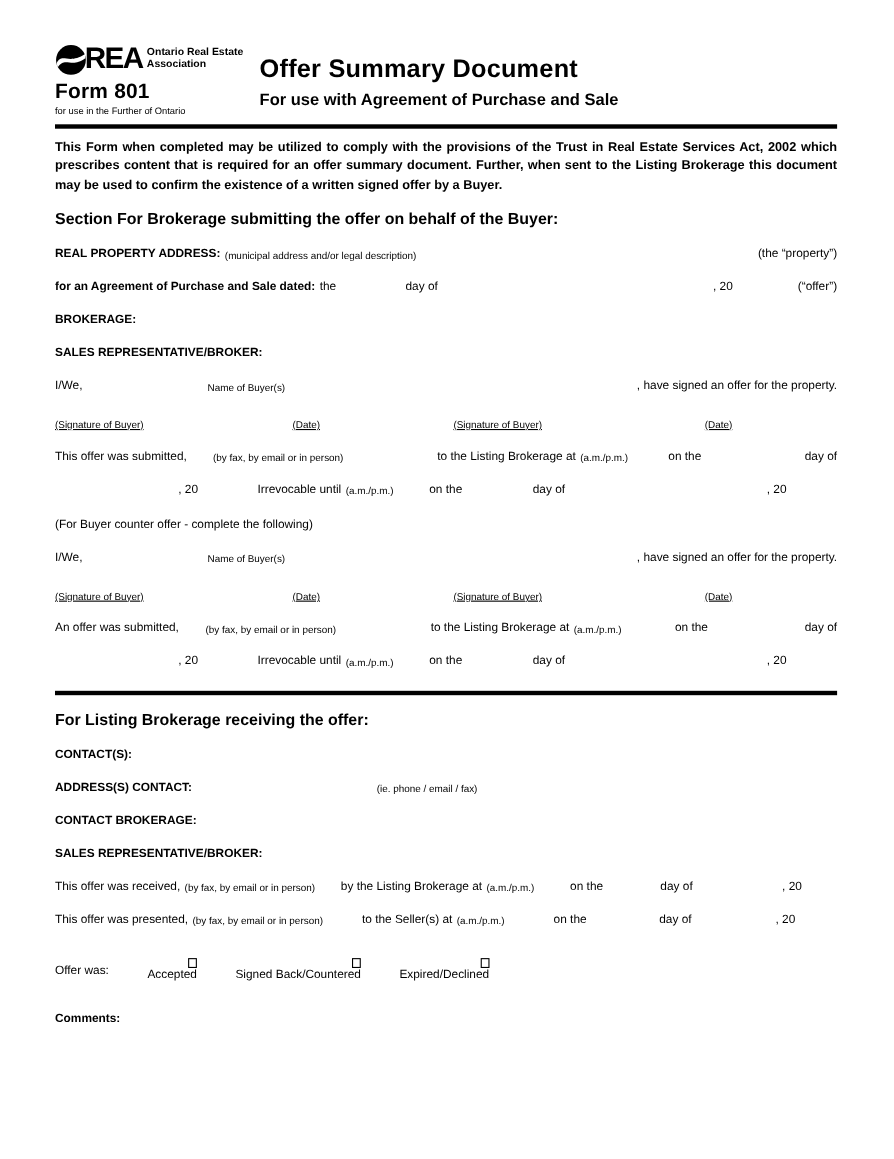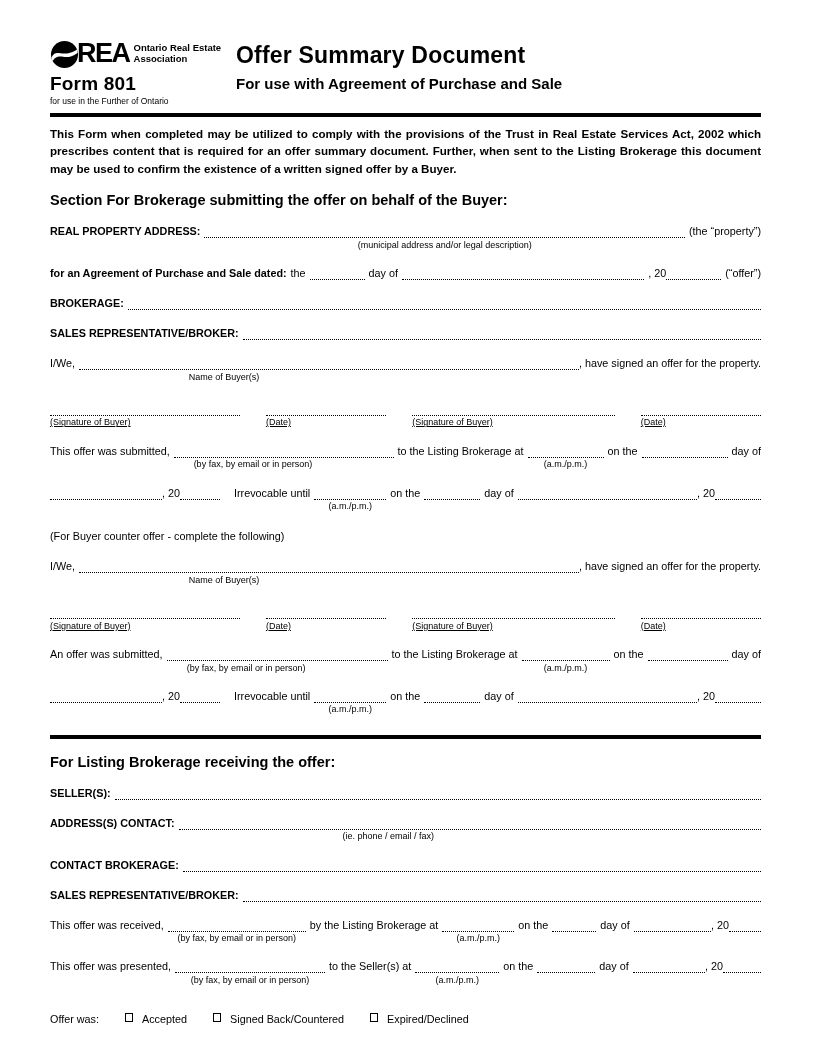--- a/index.html
+++ b/index.html
@@ -6,55 +6,55 @@
   html,body { background:#fff; }
   .page {
     width:813px; height:1054px;
     padding:40px 52px 22px 50px;
     font-family:"Liberation Sans", sans-serif;
     color:#000; background:#fff;
     display:flex; flex-direction:column;
     overflow:hidden;
   }
   
-  .hdr { display:flex; align-items:flex-start; }
+  .hdr { display:flex; align-items:center; }
   .hdr-left { width:186px; flex:0 0 186px; }
   .logo-row { display:flex; align-items:flex-start; }
   .o-mark { width:29px; height:29px; }
   .orea-word { font-size:27px; font-weight:bold; letter-spacing:-1.5px; line-height:27px; margin-left:-2px; }
   .assoc { font-size:9.5px; font-weight:bold; line-height:1.15; margin-left:4px; margin-top:3px; }
   .form-no { font-size:19px; font-weight:bold; margin-top:4px; letter-spacing:0.2px; }
   .form-note { font-size:8.5px; margin-top:1px; }
   .hdr-right { padding-top:2px; }
   .title { font-size:23px; font-weight:bold; letter-spacing:0.2px; }
   .subtitle { font-size:15px; font-weight:bold; margin-top:6px; }
   .rule { height:4px; background:#000; margin-top:7px; flex:0 0 auto; }
   
   .intro { font-weight:bold; font-size:11.6px; line-height:1.5; text-align:justify; margin-top:8px; }
   .sec-h { font-weight:bold; font-size:14.5px; margin-top:15px; }
   
   .row { display:flex; align-items:flex-start; margin-top:17px; white-space:nowrap;
          font-size:10.8px; line-height:13px; }
   .row > * + * { margin-left:4px; }
   .row > .tight { margin-left:0; }
   .lbl { font-weight:bold; }
-  .fld { display:flex; flex-direction:column; min-width:16px; }
+  .fld { display:flex; min-width:16px; }
   .dots { height:13px; border-bottom:1.7px dotted #000; }
   .sub { font-size:9px; line-height:1.15; padding-top:1.5px; text-align:center; white-space:nowrap; }
   .sub-left { text-align:left; }
   .sub-c30 { width:58%; }
   .sub-c40 { width:72%; }
   .grow { flex:1 1 auto; }
   .gap14 { margin-left:14px !important; }
   .sig { margin-top:21px;text-decoration:underline; }
-  .sig > * + * { margin-left:26px;justify-content:flex-end; }
+  .sig > * + * { margin-left:26px; }
   .note-row { margin-top:19px; }
   
   .cbrow { margin-top:28px; align-items:center; }
-  .grp { display:flex; align-items:flex-start; margin-left:26px !important; }
+  .grp { display:flex; align-items:flex-end; margin-left:26px !important;flex-direction:column; }
   .cb { width:8px; height:9px; border:1.7px solid #000; display:inline-block; flex:0 0 auto; }
   .cb-lbl { margin-left:9px; }
 </style>
 </head>
 <body>
 
 <div class="page">
 
   <div class="hdr">
     <div class="hdr-left">
@@ -272,21 +272,21 @@
     <span class="fld tight" style="width:46px">
         <span class="dots"></span>
       </span>
   </div>
 
   <div class="rule" style="margin-top:20px"></div>
 
   <div class="sec-h">For Listing Brokerage receiving the offer:</div>
 
   <div class="row">
-    <span class="lbl">SELLER(S):</span>
+    <span class="lbl">CONTACT(S):</span>
     <span class="fld grow">
         <span class="dots"></span>
       </span>
   </div>
 
   <div class="row">
     <span class="lbl">ADDRESS(S) CONTACT:</span>
     <span class="fld grow">
       <span class="dots"></span>
       <span class="sub sub-c40">(ie. phone / email / fax)</span>

